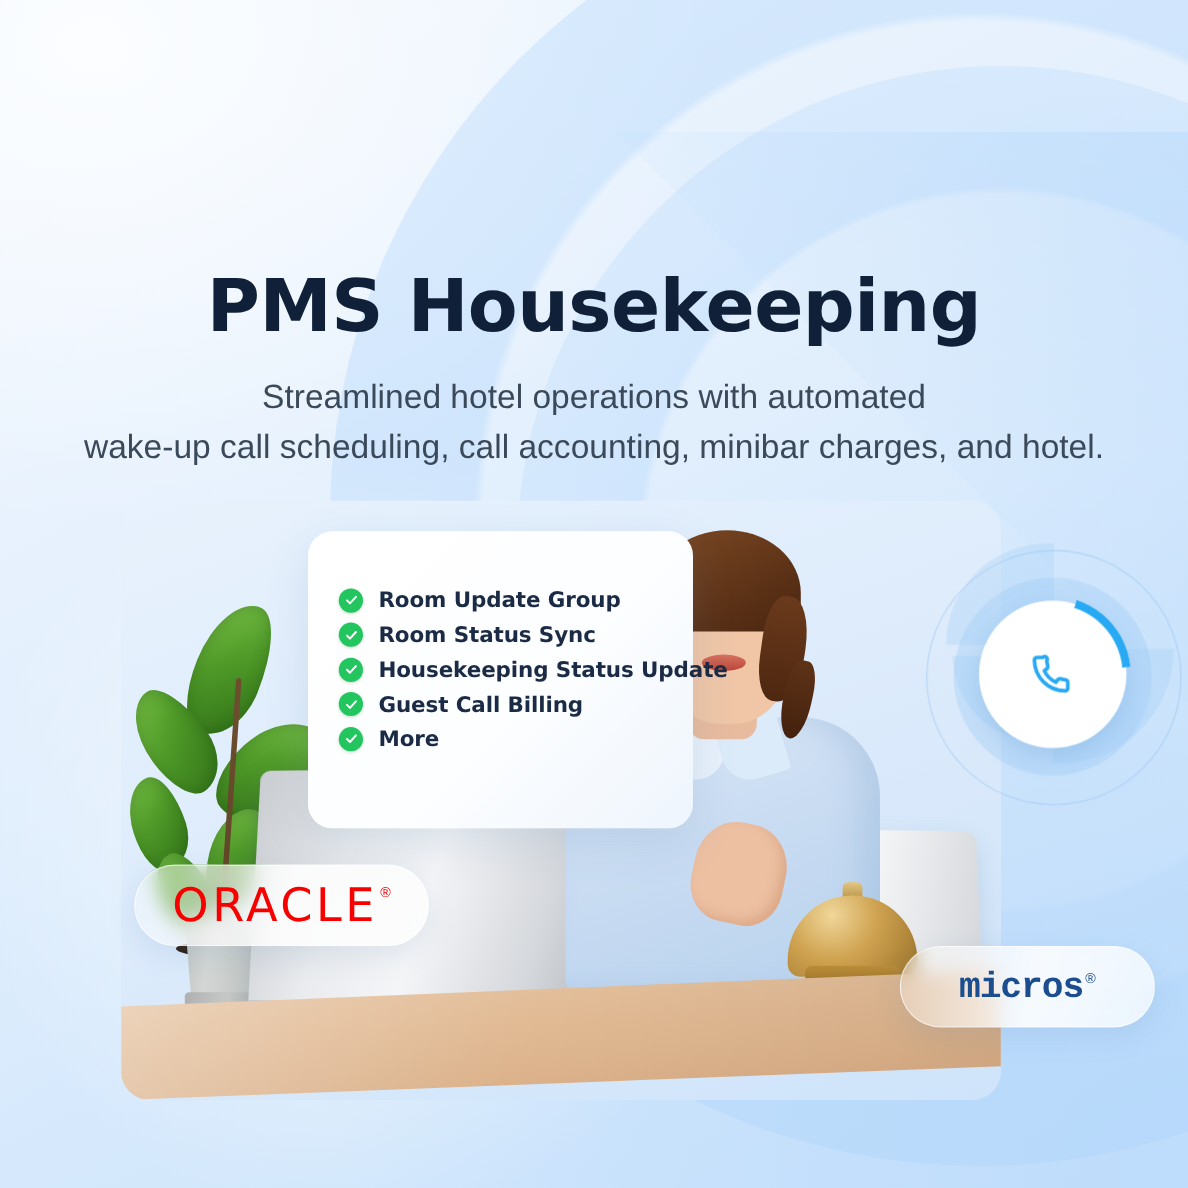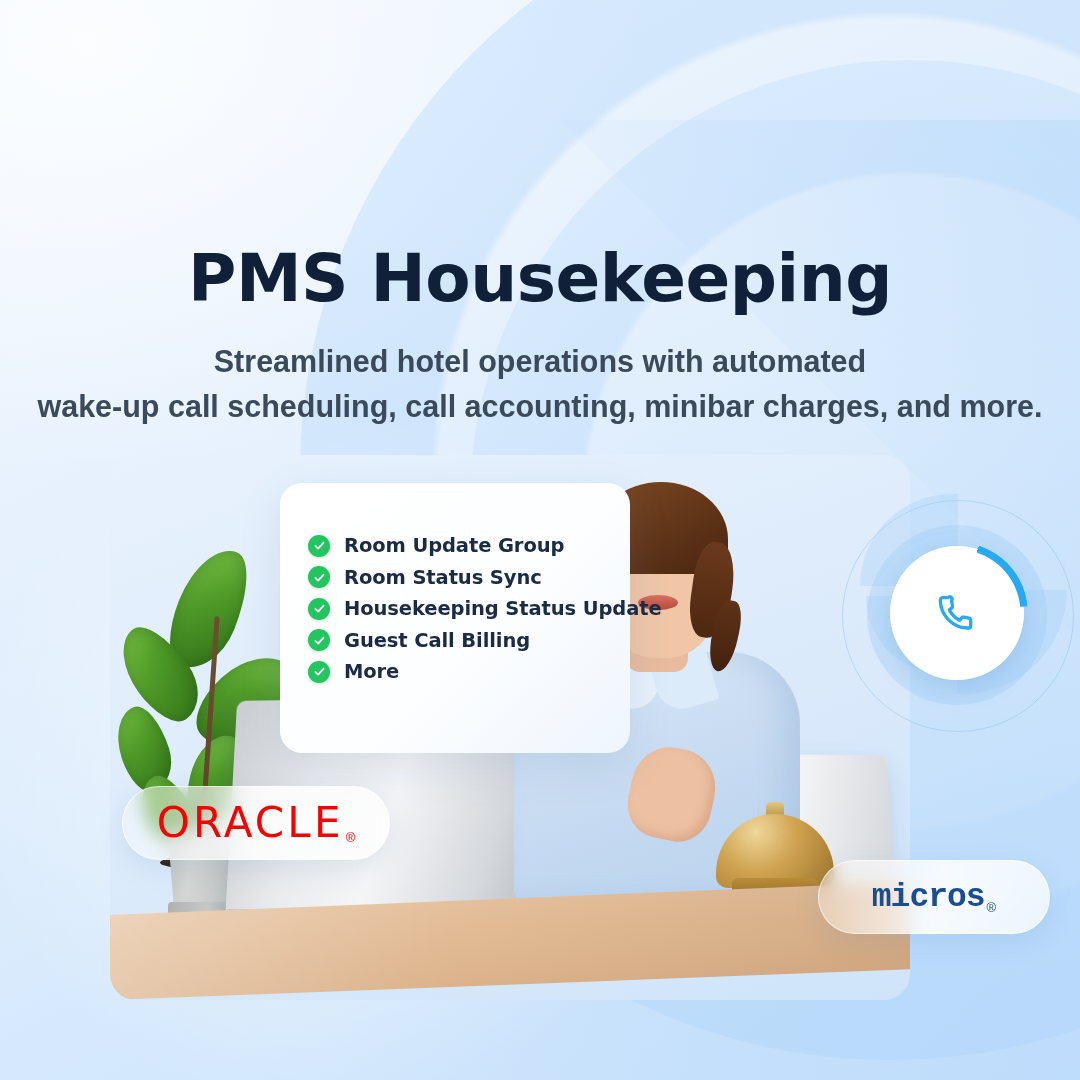--- a/index.html
+++ b/index.html
@@ -40,21 +40,21 @@
   .lm4{width:19px;height:36px;left:8px;top:36px;   background:#1a9ae8;transform:rotate(14deg);}
   .lm5{width:18px;height:26px;left:32px;top:42px;  background:#1a9ae8;transform:rotate(-6deg);}
   .logotype{font-size:58px;font-weight:700;color:#36474f;letter-spacing:-1.2px;line-height:1;
             font-family:"DejaVu Sans","Liberation Sans",sans-serif;}
 
   
   #headline{position:absolute;left:0;right:0;top:196px;text-align:center;
             font-size:66px;font-weight:700;color:#102038;letter-spacing:-0.5px;
             font-family:"DejaVu Sans","Liberation Sans",sans-serif;}
   #subhead{position:absolute;left:0;right:0;top:308px;text-align:center;
-           font-size:30.5px;line-height:1.48;color:#3b4a5a;font-weight:700;}
+           font-size:30.5px;line-height:1.48;color:#3b4a5a;font-weight:400;}
   #subhead .l2{display:block;}
 
   
   #photo{position:absolute;left:110px;top:455px;width:800px;height:545px;
          border-radius:26px;overflow:hidden;}
   .desk{position:absolute;left:0;right:0;bottom:0;height:118px;
         background:linear-gradient(178deg,#e6c4a2 0%,#e2bb95 40%,#d8ad85 100%);
         clip-path:polygon(0% 28%, 100% 0%, 100% 74%, 0% 100%);}
   .desk:after{content:"";position:absolute;inset:0;
         background:linear-gradient(100deg,rgba(255,255,255,.32),rgba(255,255,255,0) 45%,rgba(120,80,50,.12));}
@@ -180,21 +180,21 @@
         display:flex;align-items:center;justify-content:center;}
 
   
   .pill{position:absolute;border-radius:44px;display:flex;align-items:center;justify-content:center;
         background:linear-gradient(100deg,rgba(255,255,255,.34),rgba(255,255,255,.86) 52%,rgba(255,255,255,.72));
         border:1px solid rgba(255,255,255,.6);
         backdrop-filter:blur(9px);-webkit-backdrop-filter:blur(9px);
         box-shadow:0 8px 26px rgba(80,120,170,.13);}
   #oracle-pill{left:122px;top:786px;width:266px;height:72px;}
   #micros-pill{left:818px;top:860px;width:230px;height:72px;}
-  .oracle-wrap,.micros-wrap{position:relative;display:flex;align-items:flex-end;}
+  .oracle-wrap,.micros-wrap{position:relative;display:flex;align-items:flex-start;}
   .oracle-text{font-size:42px;font-weight:400;color:#f80000;letter-spacing:3.2px;line-height:1;
         font-family:"DejaVu Sans","Liberation Sans",sans-serif;}
   .micros-text{font-size:33px;font-weight:700;color:#1c4e8f;letter-spacing:-1px;line-height:1;
         font-family:Liberation Mono, monospace;}
   .reg{font-size:13px;line-height:1;margin-top:2px;margin-left:2px;}
   .reg-o{color:#f80000;} .reg-m{color:#1c4e8f;}
 </style>
 </head>
 <body>
 
@@ -204,21 +204,21 @@
     <div class="arc arc-a"></div>
     <div class="arc arc-b"></div>
     <div class="wedge"></div>
     <div class="sheen"></div>
   </div>
 
 
   <h1 id="headline">PMS Housekeeping</h1>
   <p id="subhead">
     <span class="l1">Streamlined hotel operations with automated</span>
-    <span class="l2">wake-up call scheduling, call accounting, minibar charges, and more.</span>
+    <span class="l2">wake-up call scheduling, call accounting, minibar charges, and hotel.</span>
   </p>
 
   <div id="photo">
     <div class="photo-bg"></div>
 
     <div class="plant">
       <div class="leaf lf1"></div>
         <div class="leaf lf2"></div>
         <div class="leaf lf3"></div>
       <div class="leaf lf4"></div>

